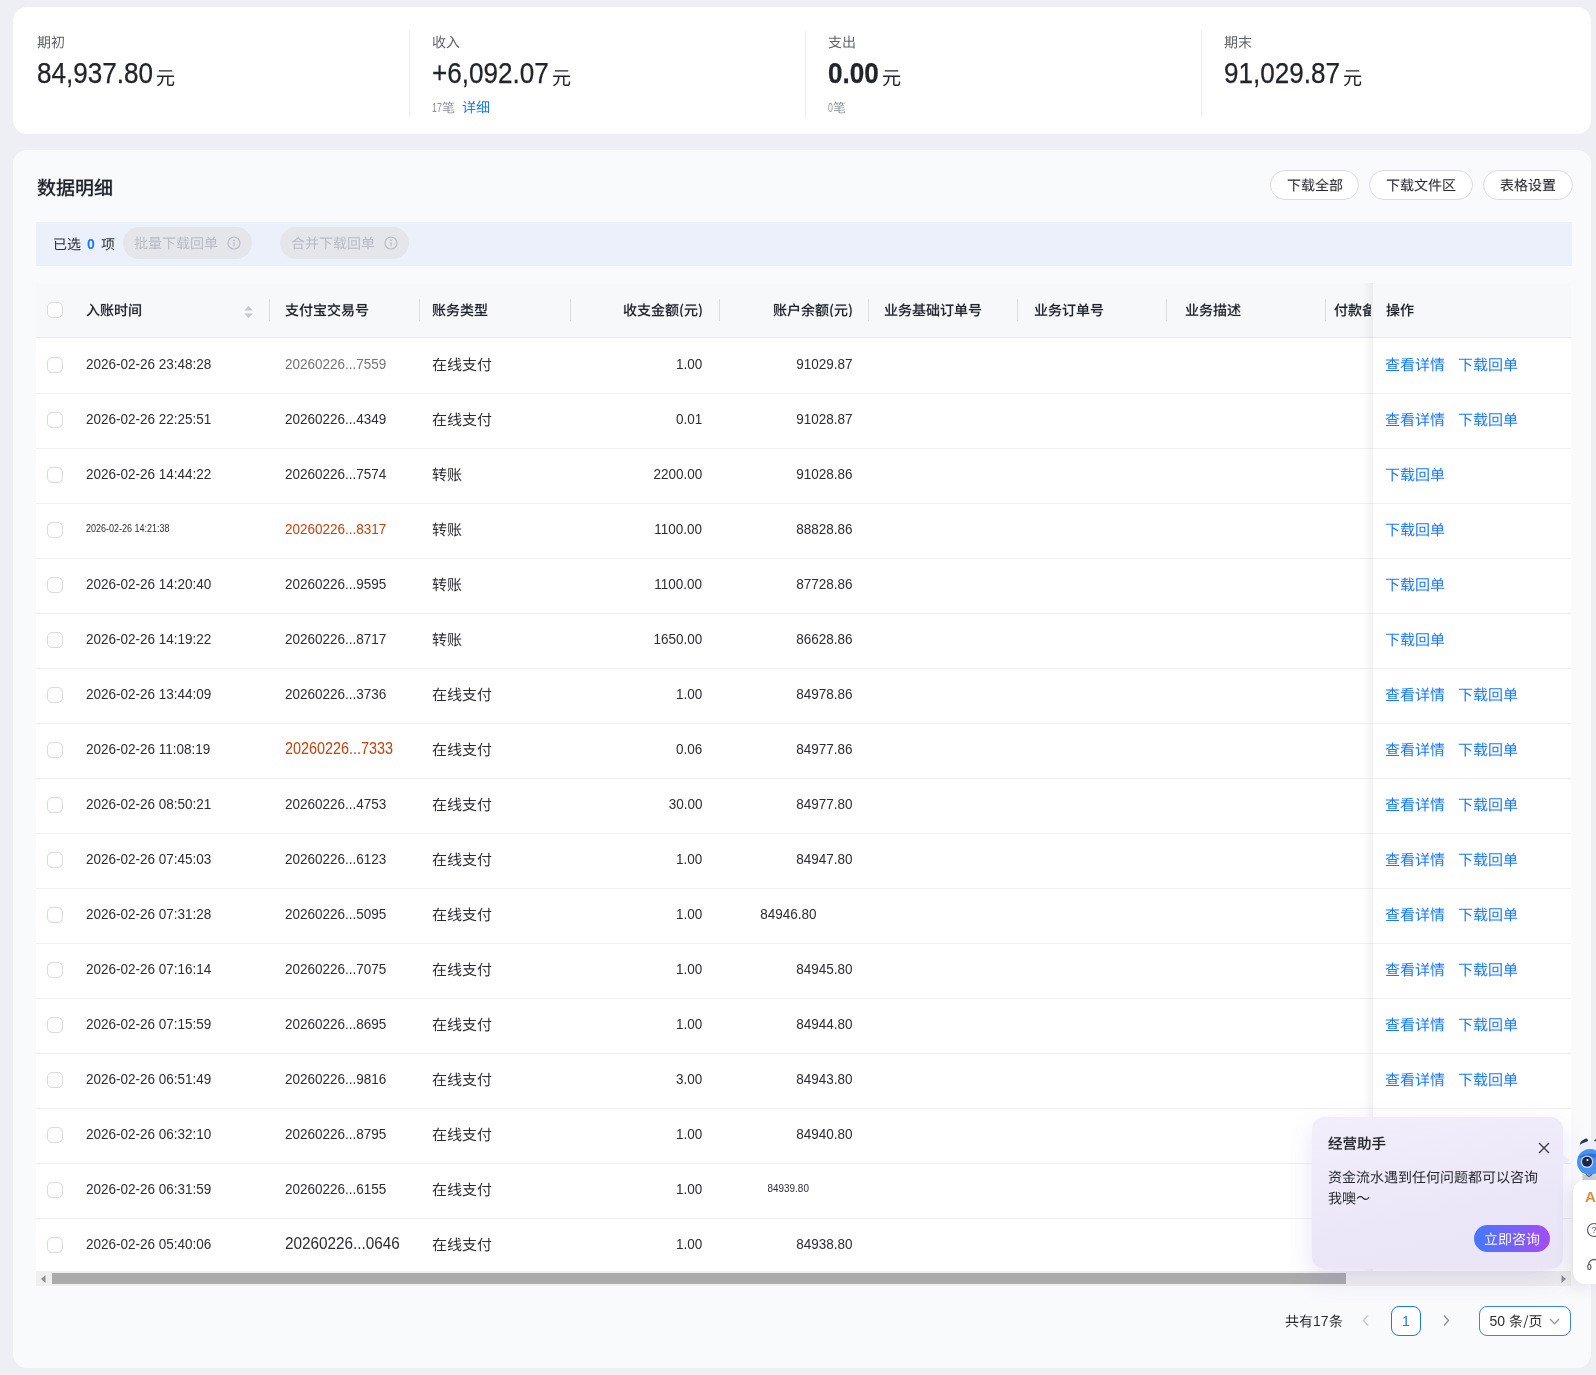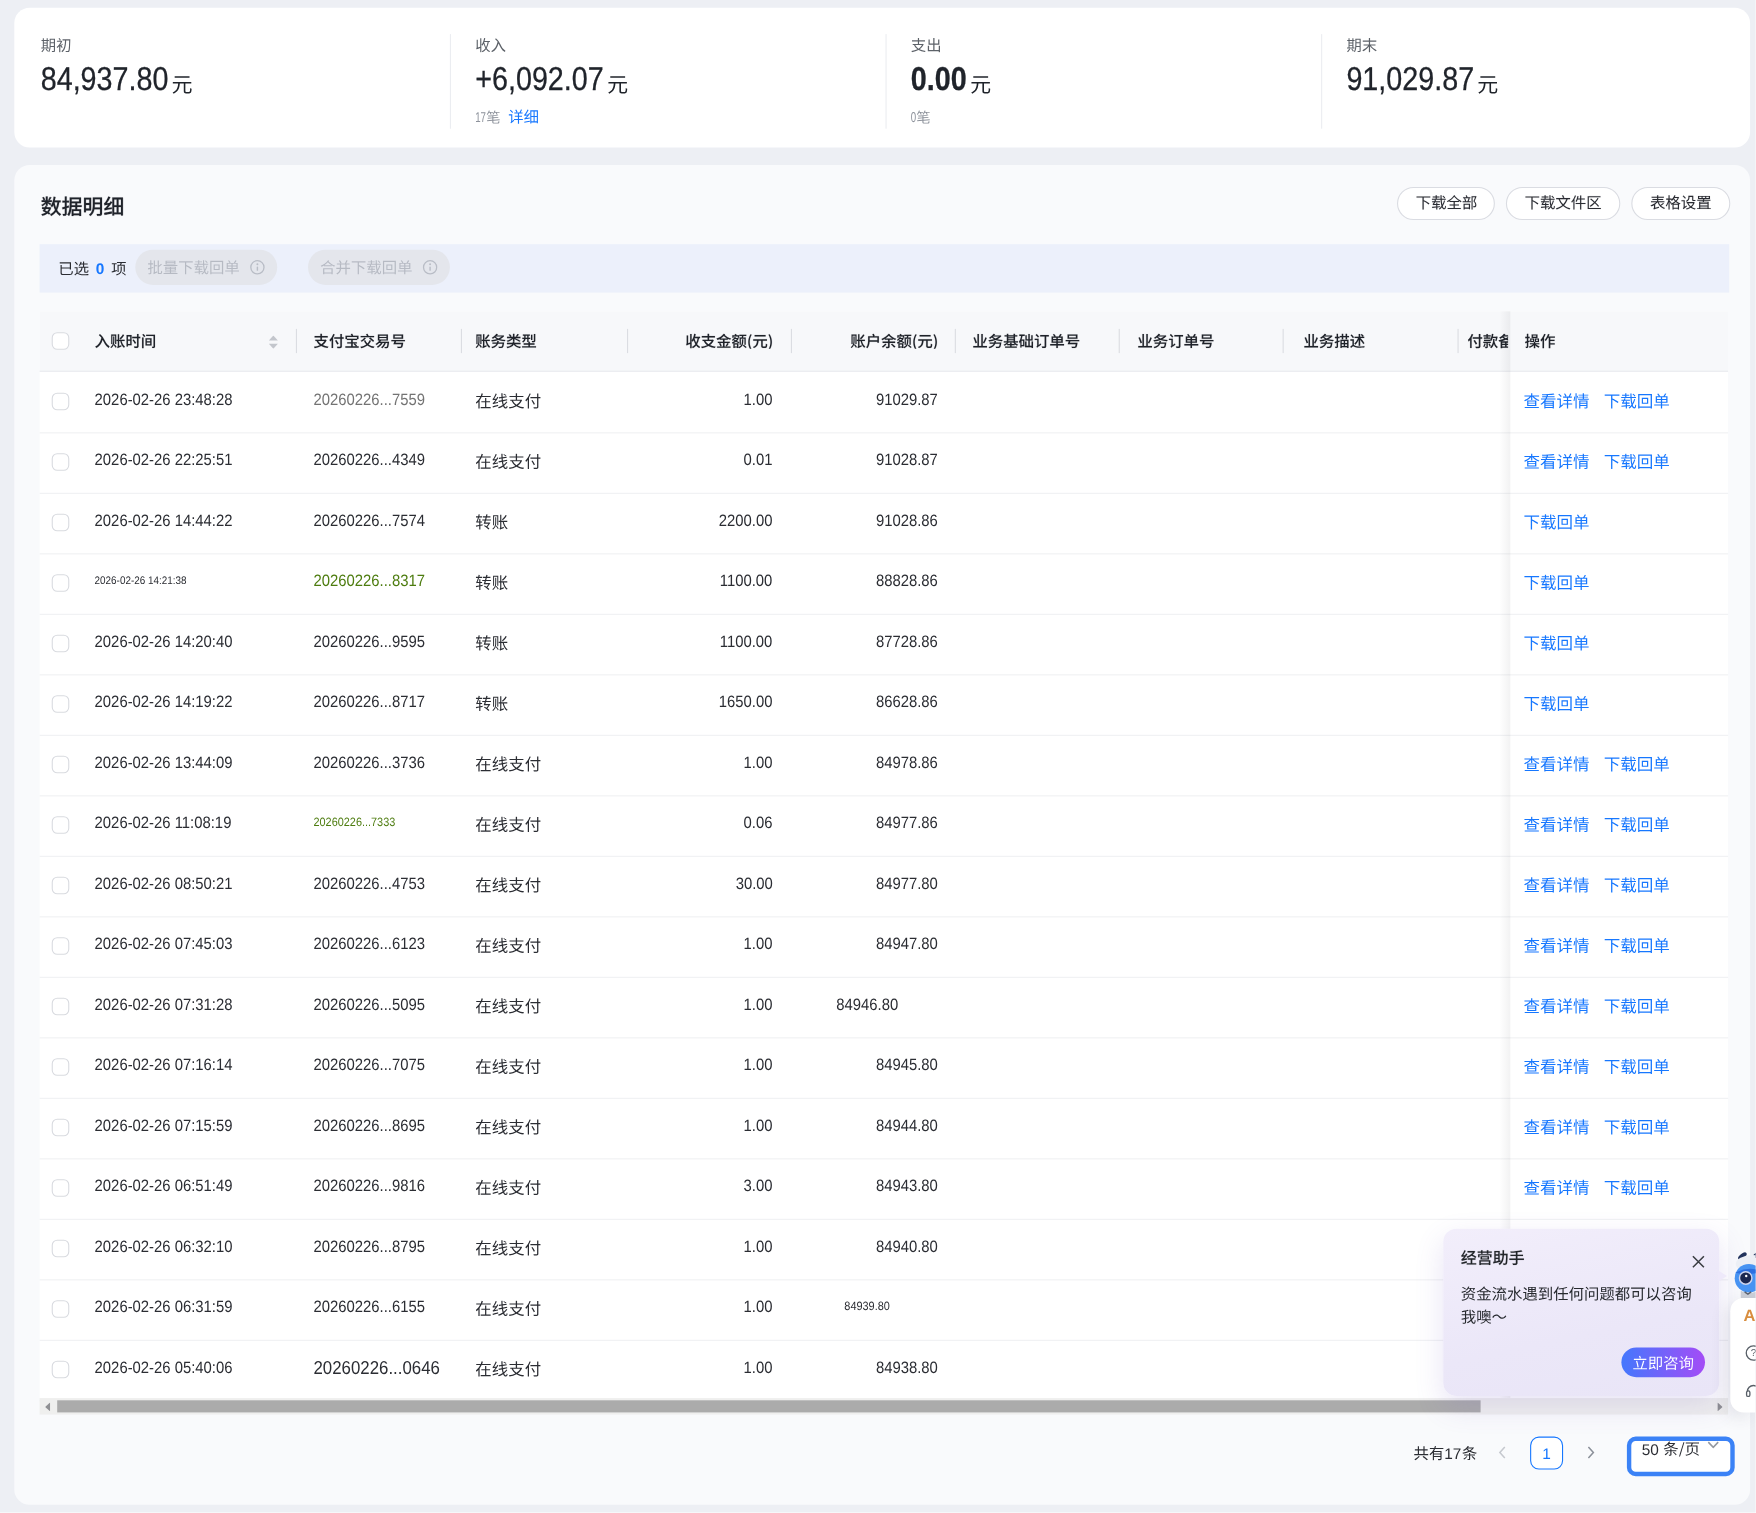--- a/index.html
+++ b/index.html
@@ -378,21 +378,21 @@
 <div style="position:absolute;left:570px;top:465.5px;width:132.5px;text-align:right;font-size:15px;color:#2b2d33;line-height:15px"><span style="display:inline-block;transform:scaleX(0.9);transform-origin:100% 50%">2200.00</span></div>
 <div style="position:absolute;left:718px;top:465.5px;width:135px;text-align:right;font-size:15px;color:#2b2d33;line-height:15px"><span style="display:inline-block;transform:scaleX(0.9);transform-origin:100% 50%">91028.86</span></div>
 <div style="position:absolute;left:1385px;top:466.5px;line-height:15px"><svg style="width:60.00px;height:15.00px;vertical-align:-0.12em" viewBox="0 -880 4000 1000" fill="#1677ff">
       <use href="#r15" x="0"></use>
       <use href="#r16" x="1000"></use>
       <use href="#r31" x="2000"></use>
       <use href="#r32" x="3000"></use>
     </svg></div>
 <div style="position:absolute;left:47px;top:522.0px;width:16px;height:16px;border:1px solid #d9dbe0;border-radius:5px;background:#fff;box-sizing:border-box"></div>
 <div style="position:absolute;left:86px;top:520.5px;font-size:10px;color:#2b2d33;line-height:15px"><span style="display:inline-block;transform:scaleX(0.9);transform-origin:0 50%">2026-02-26 14:21:38</span></div>
-<div style="position:absolute;left:285px;top:520.5px;font-size:15px;color:#4d7c0f;line-height:15px"><span style="display:inline-block;transform:scaleX(0.9);transform-origin:0 50%">20260226...8317</span></div>
+<div style="position:absolute;left:285px;top:520.5px;font-size:15px;color:#c2410c;line-height:15px"><span style="display:inline-block;transform:scaleX(0.9);transform-origin:0 50%">20260226...8317</span></div>
 <div style="position:absolute;left:431.5px;top:521.5px;line-height:15px"><svg style="width:30.00px;height:15.00px;vertical-align:-0.12em" viewBox="0 -880 2000 1000" fill="#2b2d33">
       <use href="#r74" x="0"></use>
       <use href="#r75" x="1000"></use>
     </svg></div>
 <div style="position:absolute;left:570px;top:520.5px;width:132.5px;text-align:right;font-size:15px;color:#2b2d33;line-height:15px"><span style="display:inline-block;transform:scaleX(0.9);transform-origin:100% 50%">1100.00</span></div>
 <div style="position:absolute;left:718px;top:520.5px;width:135px;text-align:right;font-size:15px;color:#2b2d33;line-height:15px"><span style="display:inline-block;transform:scaleX(0.9);transform-origin:100% 50%">88828.86</span></div>
 <div style="position:absolute;left:1385px;top:521.5px;line-height:15px"><svg style="width:60.00px;height:15.00px;vertical-align:-0.12em" viewBox="0 -880 4000 1000" fill="#1677ff">
       <use href="#r15" x="0"></use>
       <use href="#r16" x="1000"></use>
       <use href="#r31" x="2000"></use>
@@ -446,21 +446,21 @@
       <use href="#r73" x="3000"></use>
     </svg></div>
 <div style="position:absolute;left:1458px;top:686.5px;line-height:15px"><svg style="width:60.00px;height:15.00px;vertical-align:-0.12em" viewBox="0 -880 4000 1000" fill="#1677ff">
       <use href="#r15" x="0"></use>
       <use href="#r16" x="1000"></use>
       <use href="#r31" x="2000"></use>
       <use href="#r32" x="3000"></use>
     </svg></div>
 <div style="position:absolute;left:47px;top:742.0px;width:16px;height:16px;border:1px solid #d9dbe0;border-radius:5px;background:#fff;box-sizing:border-box"></div>
 <div style="position:absolute;left:86px;top:740.5px;font-size:15px;color:#2b2d33;line-height:15px"><span style="display:inline-block;transform:scaleX(0.9);transform-origin:0 50%">2026-02-26 11:08:19</span></div>
-<div style="position:absolute;left:285px;top:740.5px;font-size:11px;color:#4d7c0f;line-height:15px"><span style="display:inline-block;transform:scaleX(0.9);transform-origin:0 50%">20260226...7333</span></div>
+<div style="position:absolute;left:285px;top:740.5px;font-size:16px;color:#c2410c;line-height:15px"><span style="display:inline-block;transform:scaleX(0.9);transform-origin:0 50%">20260226...7333</span></div>
 <div style="position:absolute;left:431.5px;top:741.5px;line-height:15px"><svg style="width:60.00px;height:15.00px;vertical-align:-0.12em" viewBox="0 -880 4000 1000" fill="#2b2d33">
       <use href="#r68" x="0"></use>
       <use href="#r69" x="1000"></use>
       <use href="#r8" x="2000"></use>
       <use href="#r70" x="3000"></use>
     </svg></div>
 <div style="position:absolute;left:570px;top:740.5px;width:132.5px;text-align:right;font-size:15px;color:#2b2d33;line-height:15px"><span style="display:inline-block;transform:scaleX(0.9);transform-origin:100% 50%">0.06</span></div>
 <div style="position:absolute;left:718px;top:740.5px;width:135px;text-align:right;font-size:15px;color:#2b2d33;line-height:15px"><span style="display:inline-block;transform:scaleX(0.9);transform-origin:100% 50%">84977.86</span></div>
 <div style="position:absolute;left:1385px;top:741.5px;line-height:15px"><svg style="width:60.00px;height:15.00px;vertical-align:-0.12em" viewBox="0 -880 4000 1000" fill="#1677ff">
       <use href="#r71" x="0"></use>
@@ -699,21 +699,21 @@
     </svg><span style="font-size:14px;color:#2b2d33">17</span><svg style="width:14.00px;height:14.00px;vertical-align:-0.12em" viewBox="0 -880 1000 1000" fill="#2b2d33">
       <use href="#r78" x="0"></use>
     </svg></div>
 <div style="position:absolute;left:1361px;top:1313px"><svg width="9" height="15" viewBox="0 0 9 15" fill="none">
       <path d="M7 2.5 L2.5 7.5 L7 12.5" stroke="#c6c9cf" stroke-width="1.4"></path>
     </svg></div>
 <div style="position:absolute;left:1391px;top:1306px;width:28px;height:28px;border:1px solid #1677ff;border-radius:8px;background:#fff;text-align:center;line-height:28px;font-size:14px;color:#1677ff">1</div>
 <div style="position:absolute;left:1442px;top:1313px"><svg width="9" height="15" viewBox="0 0 9 15" fill="none">
       <path d="M2 2.5 L6.5 7.5 L2 12.5" stroke="#8b9099" stroke-width="1.4"></path>
     </svg></div>
-<div style="position:absolute;left:1479px;top:1306px;width:90px;height:28px;border:4px solid #3b82f6;border-radius:8px;background:#fff;display:flex;justify-content:center">
+<div style="position:absolute;left:1479px;top:1306px;width:90px;height:28px;border:1px solid #3b82f6;border-radius:8px;background:#fff;display:flex;align-items:center;justify-content:center">
     <span style="font-size:14px;color:#2b2d33">50&nbsp;</span>
     <svg style="width:33.49px;height:14.00px;vertical-align:-0.12em" viewBox="0 -880 2392 1000" fill="#2b2d33">
       <use href="#r78" x="0"></use>
       <use href="#r79" x="1000"></use>
       <use href="#r80" x="1392"></use>
     </svg>
     <svg style="margin-left:7px" width="11" height="7" viewBox="0 0 11 7" fill="none">
       <path d="M1 1 L5.5 5.7 L10 1" stroke="#9499a1" stroke-width="1.4"></path>
     </svg>
   </div>

